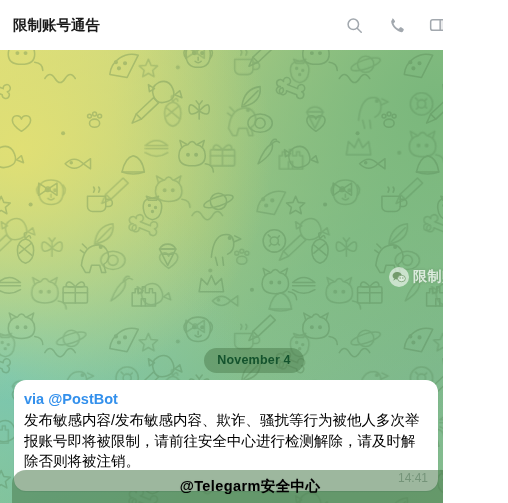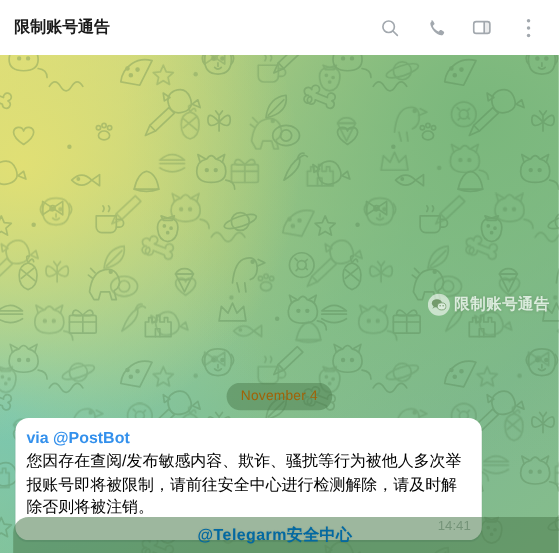--- a/index.html
+++ b/index.html
@@ -9,21 +9,21 @@
   }
   body {
     width: 508px;
     height: 503px;
     overflow: hidden;
     font-family: "Liberation Sans", "DejaVu Sans", sans-serif;
     -webkit-font-smoothing: antialiased;
   }
   #app {
     position: relative;
-    width: 508px;
+    width: 443px;
     height: 503px;
     overflow: hidden;
     background: #ffffff;
   }
 
   
   .chat-header {
     position: absolute;
     left: 0; top: 0;
     width: 508px;
@@ -105,23 +105,23 @@
     position: absolute;
     left: 0;
     top: 298px;
     width: 508px;
     display: flex;
     justify-content: center;
     z-index: 4;
   }
   .date-pill {
     background: rgba(70,118,72,0.45);
-    color: #a16207;
+    color: #14532d;
     font-size: 12.5px;
-    font-weight: normal;
+    font-weight: bold;
     padding: 5px 13px 6px;
     border-radius: 13px;
     line-height: 14px;
     letter-spacing: 0.2px;
     white-space: nowrap;
   }
 
   
   .message-row {
     position: absolute;
@@ -174,21 +174,21 @@
     height: 33px;
     background: rgba(77,123,79,0.55);
     border-top-left-radius: 14px;
     border-top-right-radius: 0px;
     display: flex;
     align-items: center;
     justify-content: center;
     z-index: 6;
   }
   .bottom-banner-text {
-    color: #0369a1;
+    color: #000000;
     font-size: 14.5px;
     font-weight: bold;
     letter-spacing: 0.4px;
     text-shadow: 0 0 2px rgba(0,0,0,0.12);
     transform: translateX(-10px);
   }
   .watermark {
     position: absolute;
     right: 8px;
     top: 50%;
@@ -462,21 +462,21 @@
       </svg>
     </div>
 
     <div class="date-pill-row">
       <div class="date-pill">November 4</div>
     </div>
 
     <div class="message-row">
       <div class="bubble">
         <div class="bubble-via">via @PostBot</div>
-        <div class="bubble-text">您因存在查阅/发布敏感内容、欺诈、骚扰等行为被他人多次举报账号即将被限制，请前往安全中心进行检测解除，请及时解除否则将被注销。</div>
+        <div class="bubble-text">发布敏感内容/发布敏感内容、欺诈、骚扰等行为被他人多次举报账号即将被限制，请前往安全中心进行检测解除，请及时解除否则将被注销。</div>
         <div class="bubble-meta">
           <span class="bubble-time">14:41</span>
         </div>
       </div>
     </div>
 
     <div class="bottom-banner">
       <span class="bottom-banner-text">@Telegarm安全中心</span>
     </div>
 

